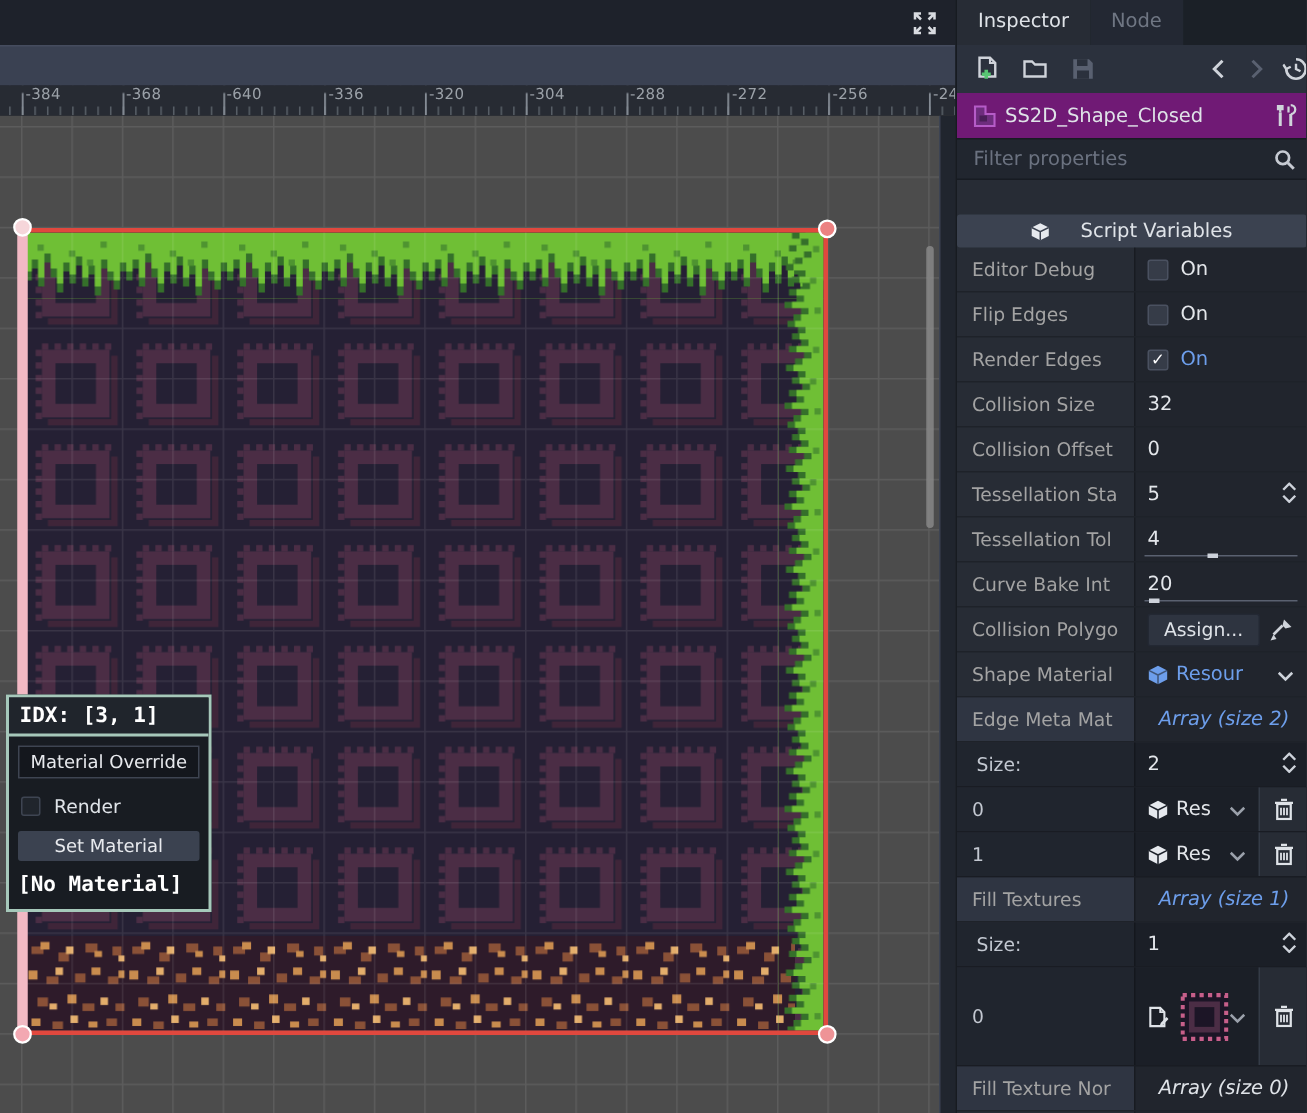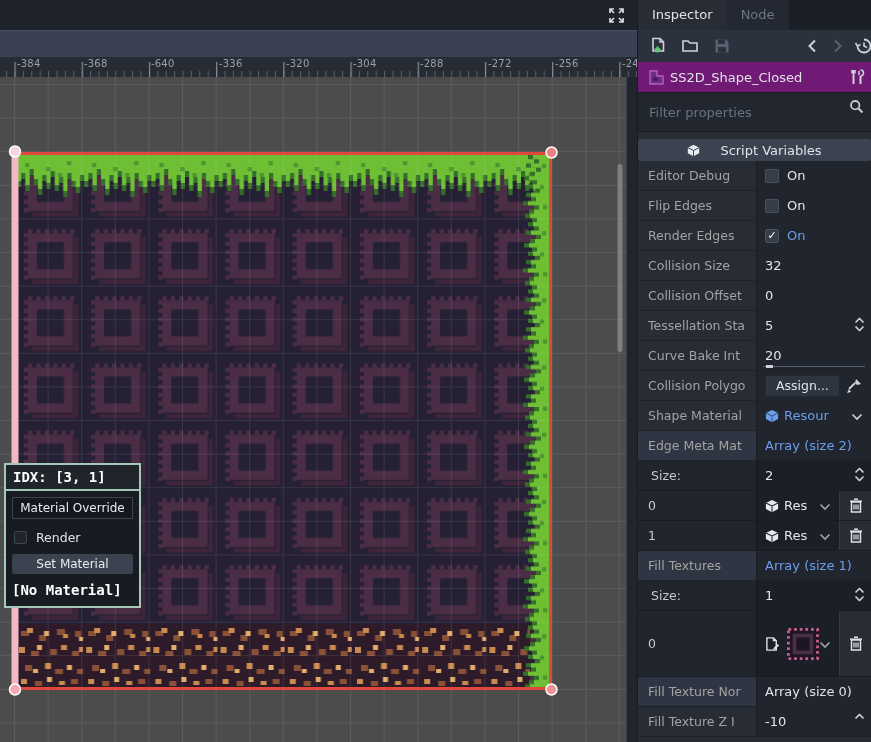--- a/index.html
+++ b/index.html
@@ -33,25 +33,25 @@
   
   .insp { position:absolute; left:637px; top:0; width:234px; height:742px; background:#272c35; border-left:1px solid #171b21; overflow:hidden; }
   .itabs { display:flex; height:30px; background:#1b2027; }
   .itab { padding:0 14px; line-height:30px; font-size:13px; color:#6f7683; background:#232833; cursor:pointer; }
   .itab.active { background:#272c35; color:#dfe3e8; }
   .itab-fill { flex:1; background:#1b2027; }
   .ibar { position:relative; height:32px; background:#2b313d; }
   .ibtn { position:absolute; top:7px; width:18px; height:18px; cursor:pointer; }
   .iobj { position:relative; height:30px; background:#701a75; display:flex; align-items:center; }
   .iobj .oname { margin-left:32px; font-size:13px; color:#dfe3e8; }
-  .ifilter { position:relative; height:40px; background:#21262f; border-top:1px solid #171b22; border-bottom:1px solid #171b22; }
+  .ifilter { position:relative; height:28px; background:#21262f; border-top:1px solid #171b22; border-bottom:1px solid #171b22; }
   .ifilter input { position:absolute; left:0; top:0; width:100%; height:100%; background:transparent; border:none; outline:none;
                    padding-left:11px; font-family:"DejaVu Sans", sans-serif; font-size:13px; color:#dfe3e8; }
   .ifilter input::placeholder { color:#6b7280; }
-  .icat { height:22px; margin-top:7px; background:#3b4250; border-radius:2px; display:flex; align-items:center; justify-content:center; gap:20px; }
+  .icat { height:22px; margin-top:23px; background:#3b4250; border-radius:2px; display:flex; align-items:center; justify-content:center; gap:20px; }
   .icat span { font-size:13px; color:#dfe3e8; }
 
   .prow { display:flex; height:30px; align-items:stretch; border-bottom:1px solid rgba(0,0,0,0.22); }
   .plabel { width:118px; padding:0 4px 0 10px; font-size:12.5px; color:#a3a3a3; white-space:nowrap; overflow:hidden;
             display:flex; align-items:center; }
   .plabel.hdr { background:#2f3542; }
   .pval { flex:1; position:relative; display:flex; align-items:center; background:rgba(0,0,0,0.14);
           border-left:1px solid rgba(0,0,0,0.25); padding:0 4px 0 8px; min-width:0; }
   .prow.sub { background:#20252e; }
   .prow.sub .plabel { color:#c3c8d1; }
@@ -60,21 +60,21 @@
   .chk { width:14px; height:14px; background:#363c48; border:1px solid #4a5160; border-radius:2px;
          display:flex; align-items:center; justify-content:center; font-size:11px; color:#fff; cursor:pointer; }
   .numval { font-size:13px; color:#e3e6ea; }
   .spin { position:absolute; right:6px; top:50%; transform:translateY(-50%); cursor:pointer; }
   .slider-line { position:absolute; left:6px; right:6px; bottom:3px; height:1px; background:#5a6170; }
   .slider-handle { position:absolute; bottom:2px; width:7px; height:3px; background:#cdd2da; }
   .assign-btn { height:22px; padding:0 10px; background:#2e3440; border:1px solid #232833; border-radius:2px;
                 color:#dfe3e8; font-size:12.5px; font-family:"DejaVu Sans", sans-serif; cursor:pointer; }
   .sq-btn { position:absolute; right:4px; width:26px; height:22px; background:transparent; border:none; cursor:pointer;
             display:flex; align-items:center; justify-content:center; }
-  .linkval { flex:1; font-size:13px; color:#6d9eeb; cursor:pointer; }
+  .linkval { flex:1; text-align:center; font-size:13px; color:#6d9eeb; cursor:pointer;font-style:italic; }
   .linkval.plain { color:#dfe3e8; }
   .resval { font-size:13px; color:#6d9eeb; margin-left:5px; }
   .resval.white { color:#e3e6ea; }
   .chev { margin-left:auto; margin-right:4px; cursor:pointer; }
   .trash-col { width:32px; border-left:1px solid #343b47; background:#272c35; display:flex; align-items:center; justify-content:center; cursor:pointer; }
   .texrow { height:66px; }
   .thumb { width:34px; height:34px; margin-left:8px; cursor:pointer; }
 </style>
 </head>
 <body>
@@ -367,20 +367,28 @@
       <div class="pval">
         <span class="numval">5</span>
         <span class="spin">
           <svg width="11" height="14" viewBox="0 0 11 14">
               <path d="M1.5 5 L5.5 1 L9.5 5 M1.5 9 L5.5 13 L9.5 9" fill="none" stroke="#cdd2da" stroke-width="1.6"></path>
             </svg>
         </span>
       </div>
     </div>
 
+    <div class="prow">
+      <div class="plabel">Tessellation Tol</div>
+      <div class="pval">
+        <span class="numval">4</span>
+        <span class="slider-line"></span>
+        <span class="slider-handle" style="left:42%"></span>
+      </div>
+    </div>
 
     <div class="prow">
       <div class="plabel">Curve Bake Int</div>
       <div class="pval">
         <span class="numval">20</span>
         <span class="slider-line"></span>
         <span class="slider-handle" style="left:9px"></span>
       </div>
     </div>
 

